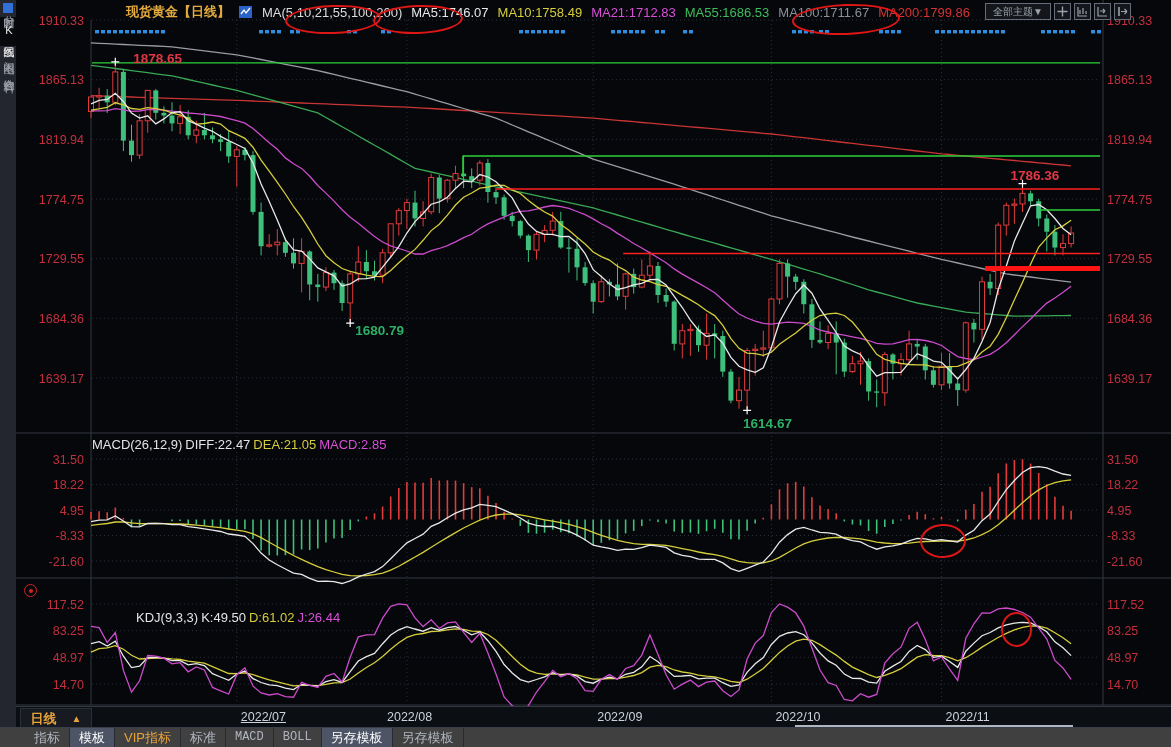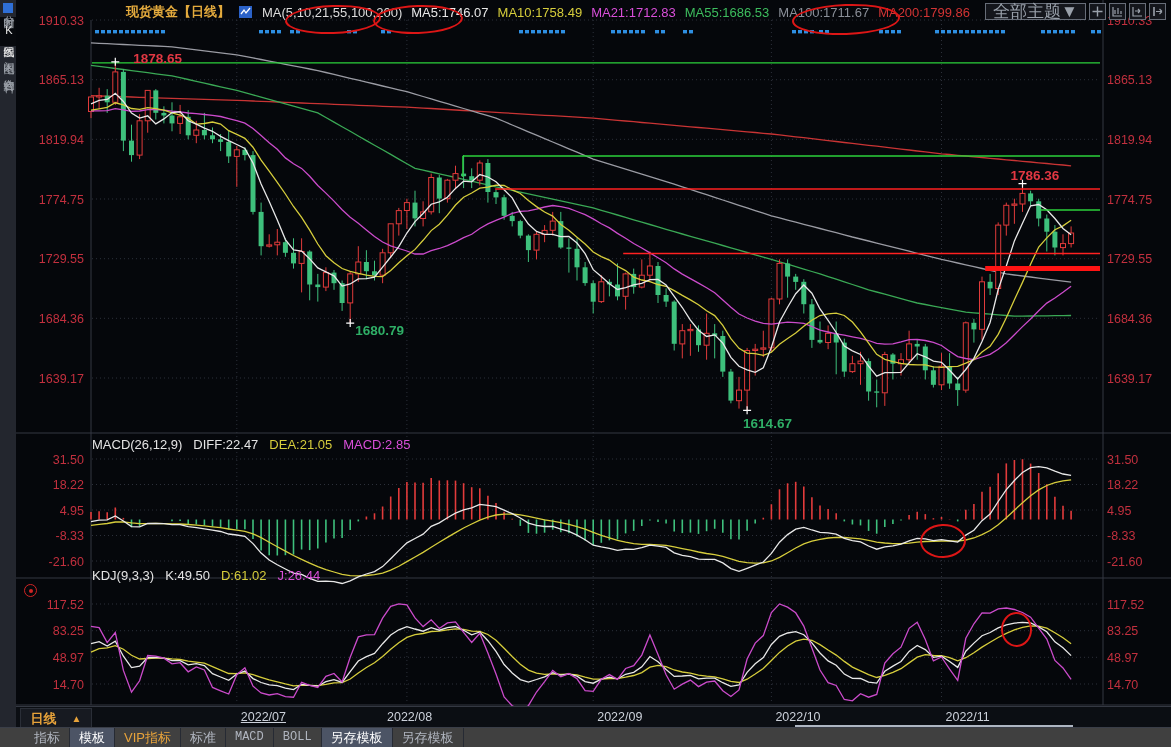--- a/index.html
+++ b/index.html
@@ -15,26 +15,26 @@
   .side-item.active{background:#07090d;color:#ececec;}
   
   .legend{position:absolute;left:90px;top:3px;z-index:4;display:flex;align-items:center;gap:9px;
           font-size:13px;white-space:nowrap;margin-left:36px;}
   .sym{color:#e3aa3d;font-weight:bold;}
   .mag{color:#dcdcdc;}
   #ma-values span{margin-right:9px;}
   .chart-ic{display:inline-flex;width:14px;height:14px;}
   
   .topctl{position:absolute;left:985px;top:3px;z-index:4;display:flex;gap:3px;align-items:center;}
-  .theme-btn{border:1px solid #676d78;color:#9aa1ab;background:#14161c;font-size:17px;
+  .theme-btn{border:1px solid #676d78;color:#9aa1ab;background:#14161c;font-size:10px;
              height:15px;line-height:15px;padding:0 7px;cursor:pointer;}
   .tool-btn{width:15px;height:15px;border:1px solid #676d78;background:#14161c;display:flex;
             align-items:center;justify-content:center;cursor:pointer;}
   
-  .phead{position:absolute;z-index:4;font-size:13px;display:flex;gap:11px;white-space:nowrap;align-items:flex-end;}
+  .phead{position:absolute;z-index:4;font-size:13px;display:flex;gap:3px;white-space:nowrap;align-items:flex-end;}
   .phead .w{color:#e4e4e4;} .phead .y{color:#d6cd3c;} .phead .m{color:#d94fd9;}
   .ind-ic{position:absolute;left:24px;top:584px;width:11px;height:11px;border:1.5px solid #d22424;
           border-radius:50%;z-index:4;}
   .ind-ic:after{content:"";position:absolute;left:3.5px;top:3.5px;width:4px;height:4px;background:#d22424;border-radius:50%;}
   
   .red-ellipse{position:absolute;border:2px solid #dd1616;border-radius:50%;z-index:5;transform:rotate(-2deg);}
   
   .xaxis{position:absolute;left:16px;top:706px;width:1155px;height:21px;background:#0b0e13;
          border-top:1px solid #343842;z-index:3;}
   .tf{position:absolute;left:4px;top:1px;width:70px;height:19px;background:#171a21;border:1px solid #2a2e37;
@@ -657,21 +657,21 @@
 
   <div class="phead" style="left:92px;top:437px;">
     <span class="w">MACD(26,12,9)</span>
     <span class="w">DIFF:22.47</span>
     <span class="y">DEA:21.05</span>
     <span class="m">MACD:2.85</span>
   </div>
 
   <div class="ind-ic"></div>
 
-  <div class="phead" style="left:92px;top:568px;">
+  <div class="phead" style="left:92px;top:610px;padding-left:44px;">
     <span class="w">KDJ(9,3,3)</span>
     <span class="w">K:49.50</span>
     <span class="y">D:61.02</span>
     <span class="m">J:26.44</span>
   </div>
 
   <div id="circles">
       <div class="red-ellipse" style="left: 285px; top: 5px; width: 92px; height: 25px;"></div>
       <div class="red-ellipse" style="left: 373px; top: 5px; width: 86px; height: 25px;"></div>
       <div class="red-ellipse" style="left: 792px; top: 4px; width: 104px; height: 27px;"></div>

